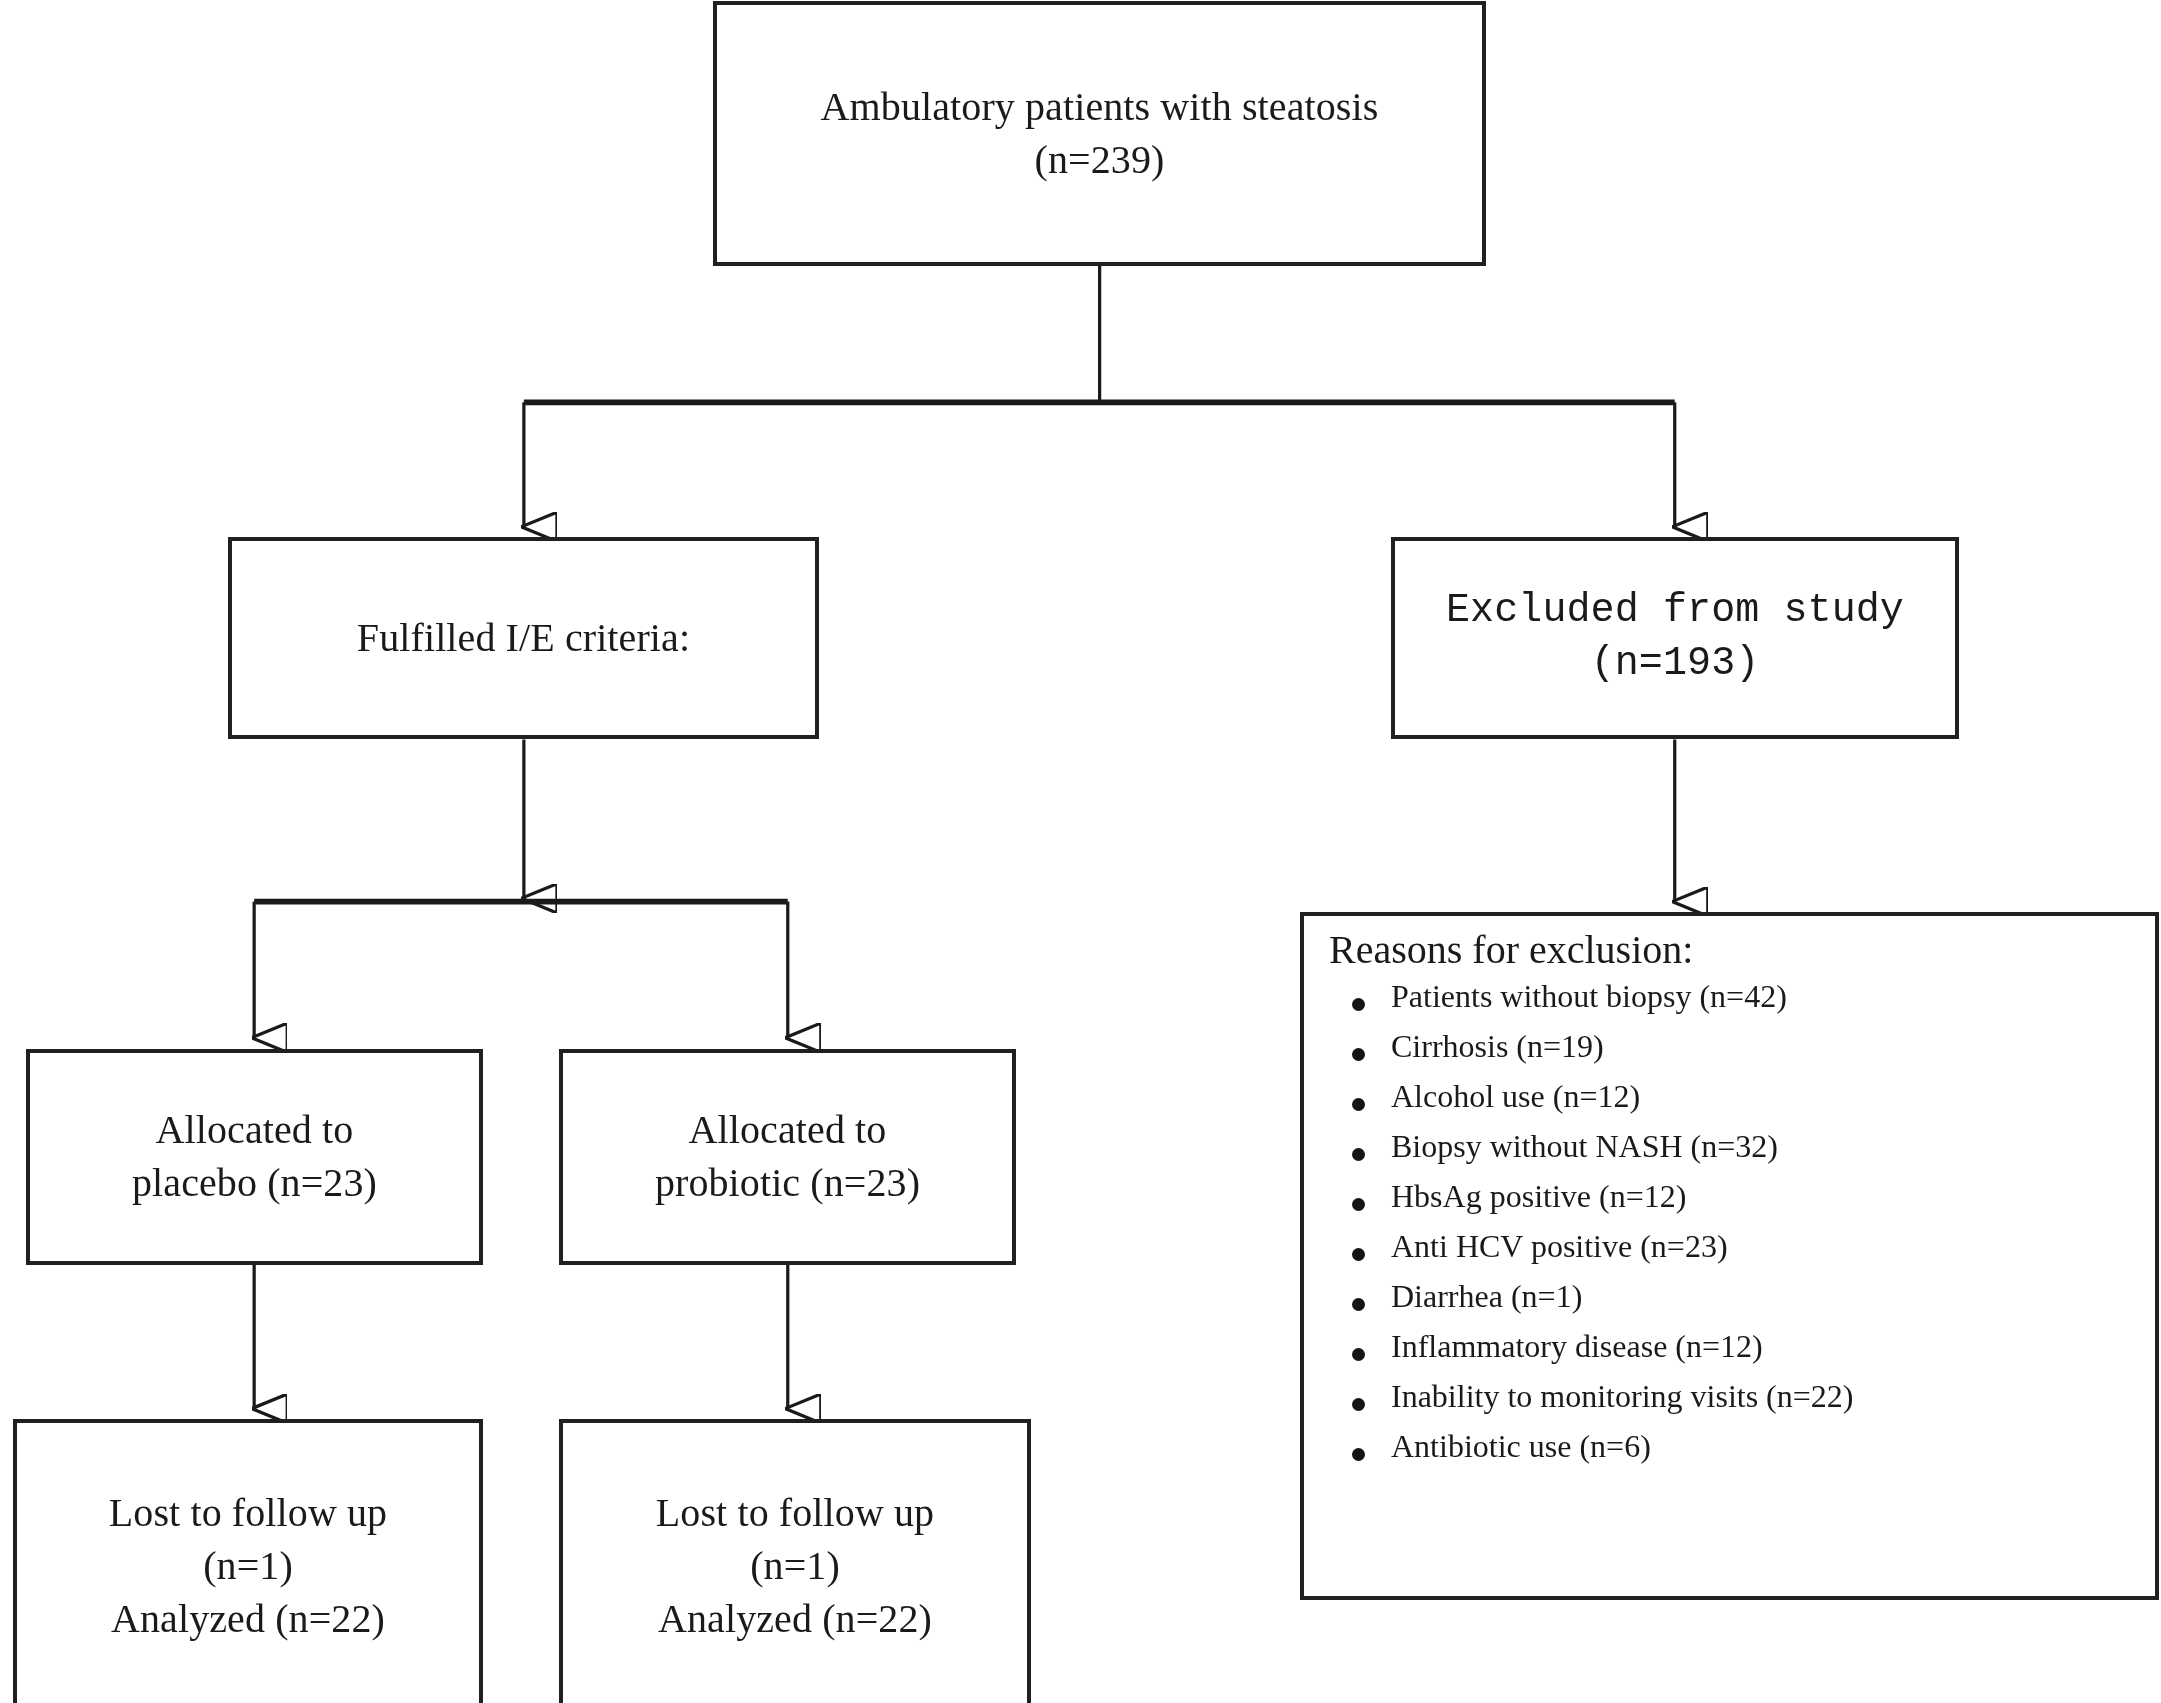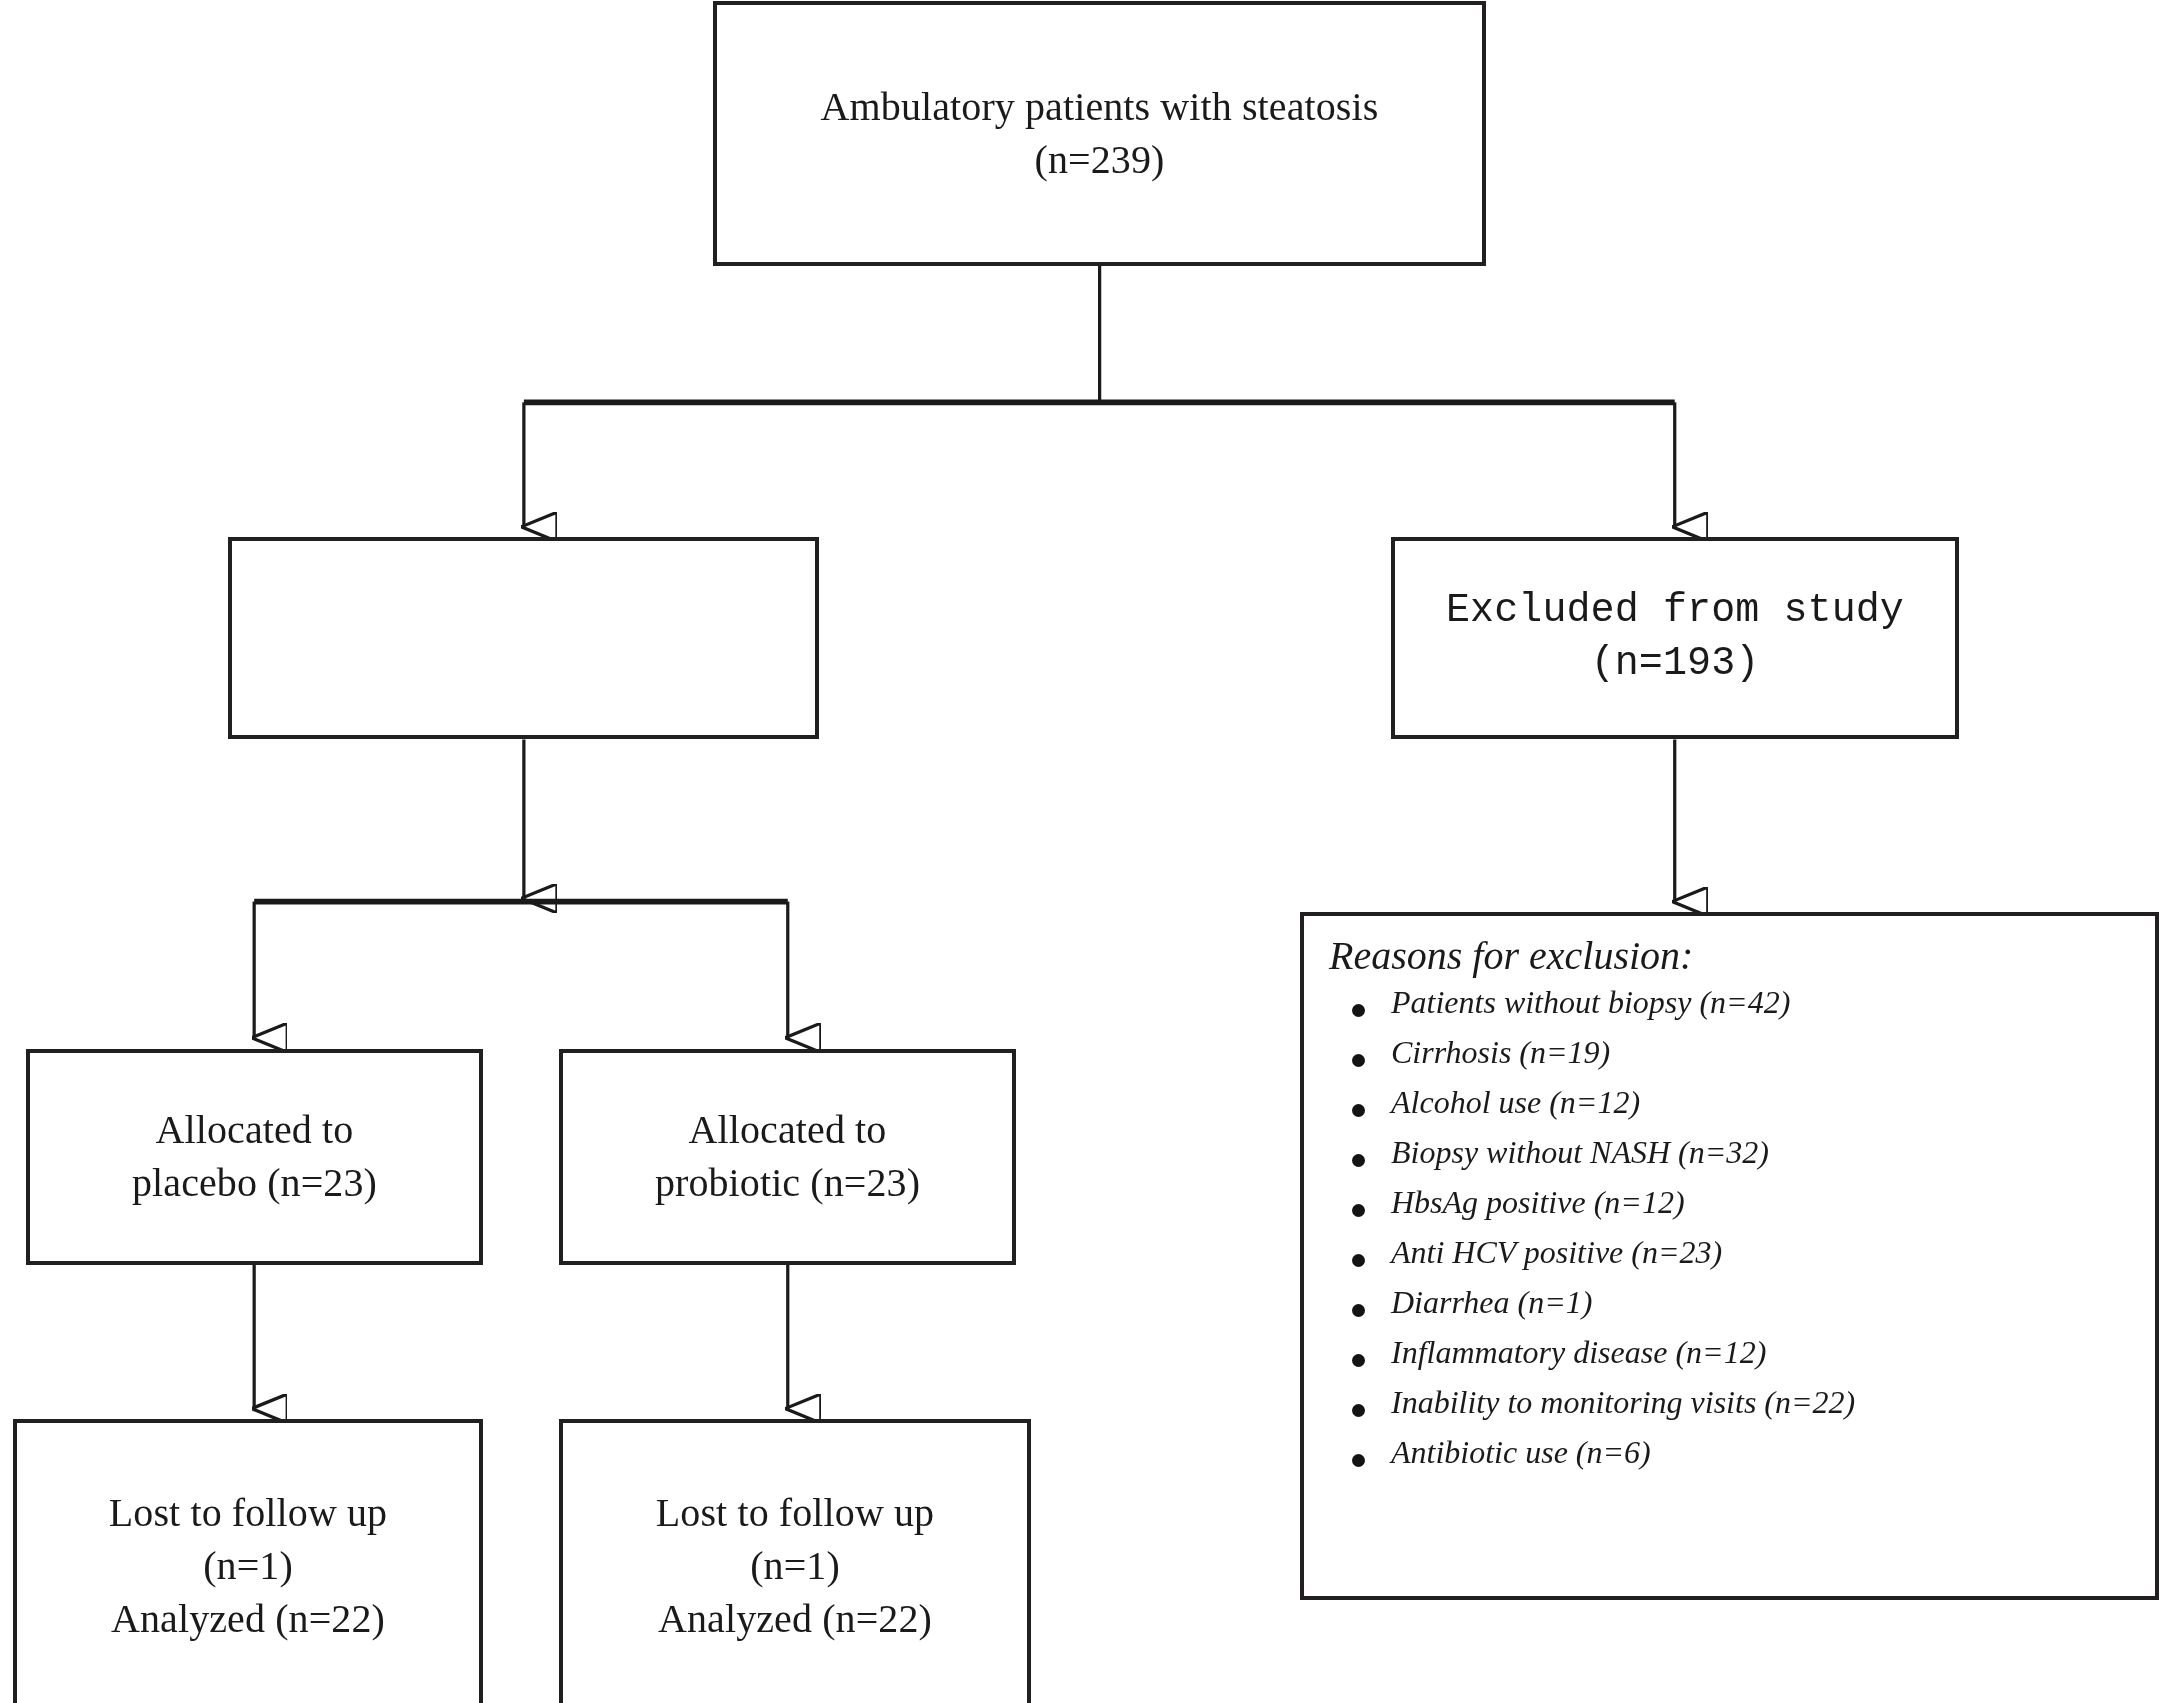--- a/index.html
+++ b/index.html
@@ -29,22 +29,21 @@
   .box .txt {
     font-size: 40px;
     line-height: 1.32;
     letter-spacing: 0.1px;
   }
   .list-box {
     position: absolute;
     box-sizing: border-box;
     border: 4.5px solid #211f1f;
     background: #ffffff;
-    padding: 16px 17px 13px 25px;
-    font-style: italic;
+    padding: 10px 17px 13px 25px;
   }
   .list-title {
     font-size: 40px;
     line-height: 1.22;
     margin-bottom: 5.2px;
   }
   ul.reasons {
     list-style: none;
     margin: 0;
     padding: 0;
@@ -116,20 +115,21 @@
 
   <div class="box" style="left:713px; top:1.3px; width:773px; height:265px;">
     <div class="txt">
       <div>Ambulatory patients with steatosis</div>
       <div>(n=239)</div>
     </div>
   </div>
 
   <div class="box" style="left:228px; top:537px; width:591px; height:202px;">
     <div class="txt">
+      <div>Fulfilled I/E criteria:</div>
     </div>
   </div>
 
   <div class="box" style="left:1391px; top:537px; width:568px; height:202px;font-family:Liberation Mono, monospace;">
     <div class="txt">
       <div>Excluded from study</div>
       <div>(n=193)</div>
     </div>
   </div>
 

